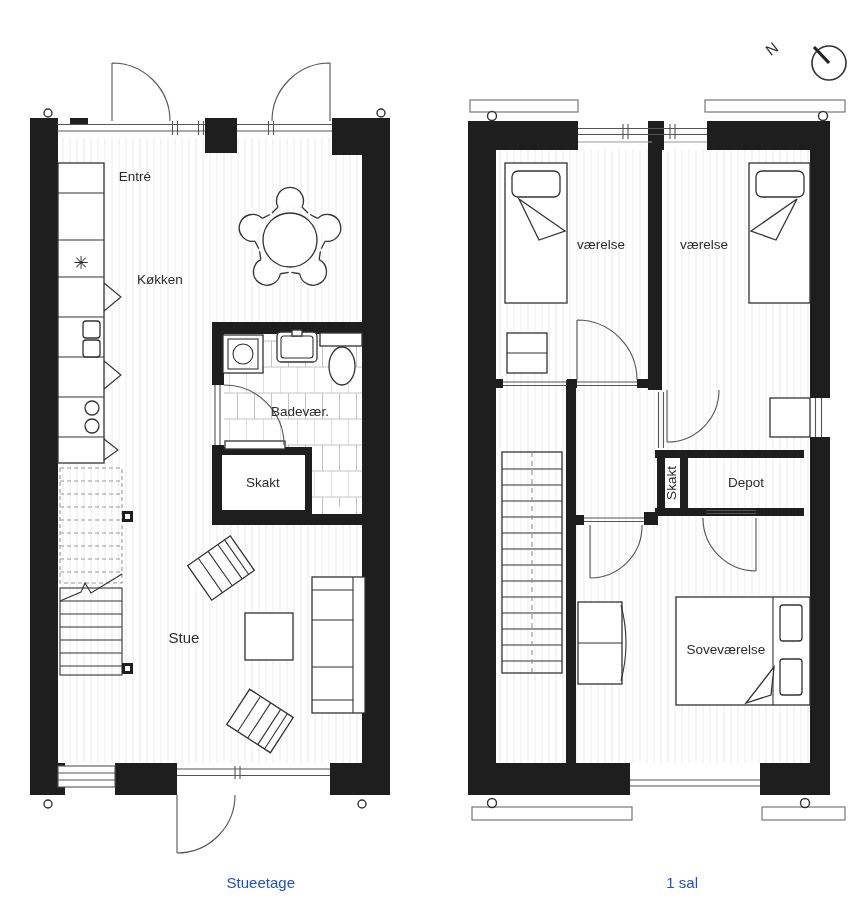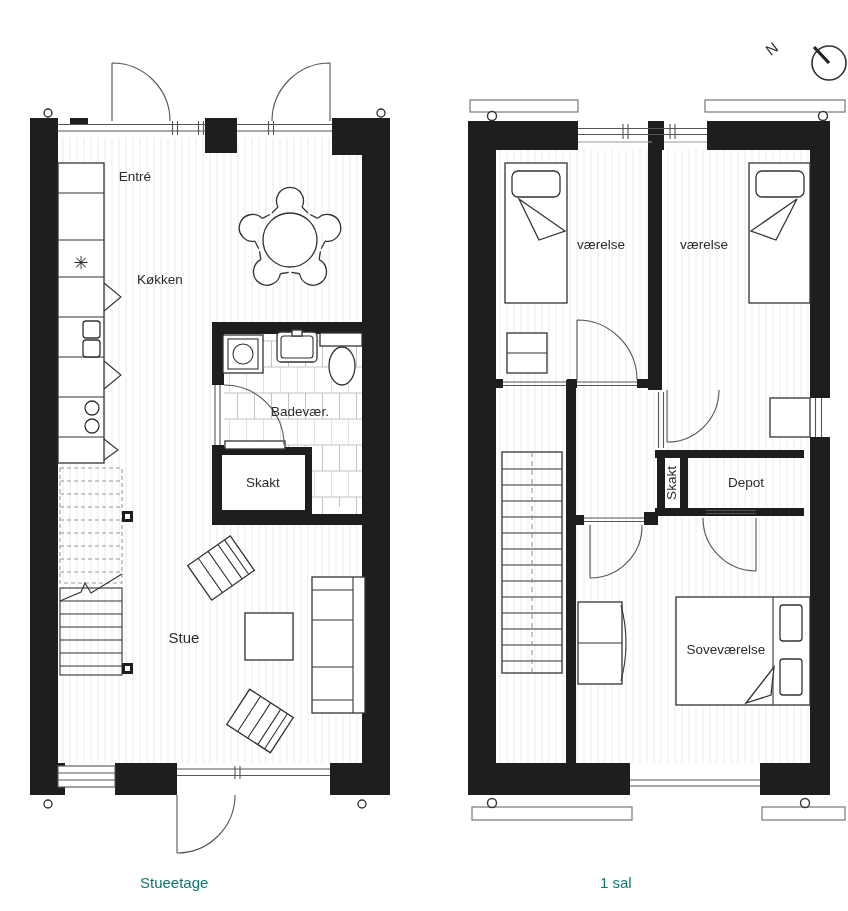--- a/index.html
+++ b/index.html
@@ -2,21 +2,21 @@
 <html><head>
 <meta charset="utf-8">
 <style>
   html,body{margin:0;padding:0;background:#ffffff;}
   .canvas{position:relative;width:848px;height:911px;background:#ffffff;overflow:hidden;
           font-family:"Liberation Sans",sans-serif;}
   .plan{position:absolute;}
   .plan text{font-family:"Liberation Sans",sans-serif;fill:#2b2b2b;}
   .room-label{font-size:13.5px;}
   .room-label-big{font-size:15px;}
-  .caption{position:absolute;text-align:left;font-size:15px;color:#0f766e;}
+  .caption{position:absolute;text-align:right;font-size:15px;color:#1d4ed8;}
   .wall{fill:#1e1e1e;}
   .thin{stroke:#555;stroke-width:1.1;fill:none;}
   .furn{stroke:#333;stroke-width:1.3;fill:#ffffff;}
   .furnline{stroke:#333;stroke-width:1.1;fill:none;}
   .marker{fill:#ffffff;stroke:#333;stroke-width:1.4;}
   .dim{fill:none;stroke:#777;stroke-width:1.2;}
 </style>
 </head>
 <body>
 
@@ -268,14 +268,14 @@
     </g>
 
     <text class="room-label" x="146" y="224" text-anchor="middle">værelse</text>
     <text class="room-label" x="249" y="224" text-anchor="middle">værelse</text>
     <text class="room-label" transform="translate(221,458) rotate(-90)" text-anchor="middle" font-size="12.5">Skakt</text>
     <text class="room-label" x="291" y="462" text-anchor="middle">Depot</text>
     <text class="room-label" x="271" y="629" text-anchor="middle">Soveværelse</text>
   </svg>
 
   <div class="caption" style="left:140px;top:874px;width:155px;">Stueetage</div>
-  <div class="caption" style="left:600px;top:874px;width:130px;">1 sal</div>
+  <div class="caption" style="left:568px;top:874px;width:130px;">1 sal</div>
 </div>
 
 </body></html>

